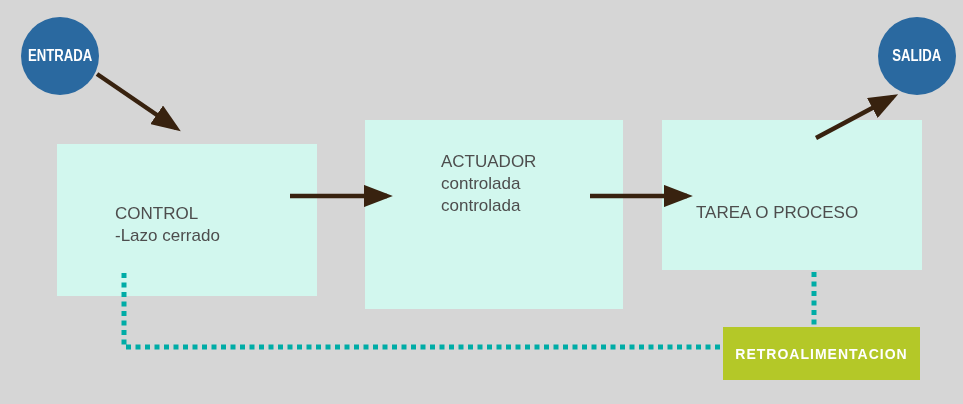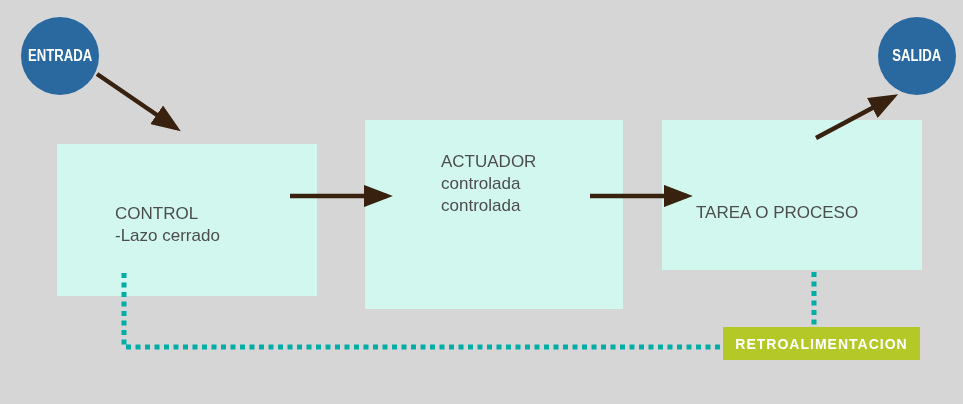--- a/index.html
+++ b/index.html
@@ -44,21 +44,21 @@
     box-sizing: border-box;
   }
   .process-box .line { display: block; }
 
   .box-control  { left: 57px;  top: 120px; width: 260px; height: 152px; padding: 59px 10px 0 58px; margin-top: 24px; }
   .box-actuador { left: 365px; top: 120px; width: 258px; height: 189px; padding: 31px 10px 0 76px; }
   .box-tarea    { left: 662px; top: 120px; width: 260px; height: 150px; padding: 82px 10px 0 34px; }
 
   .feedback-box {
     position: absolute;
-    left: 723px; top: 327px; width: 197px; height: 33px;
+    left: 723px; top: 327px; width: 197px; height: 53px;
     background: var(--feedback-fill, #b4c828);
     display: flex;
     align-items: center;
     justify-content: center;
   }
   .feedback-box .f-label {
     color: var(--terminal-text, #ffffff);
     font-size: 14px;
     font-weight: 700;
     letter-spacing: 1px;

